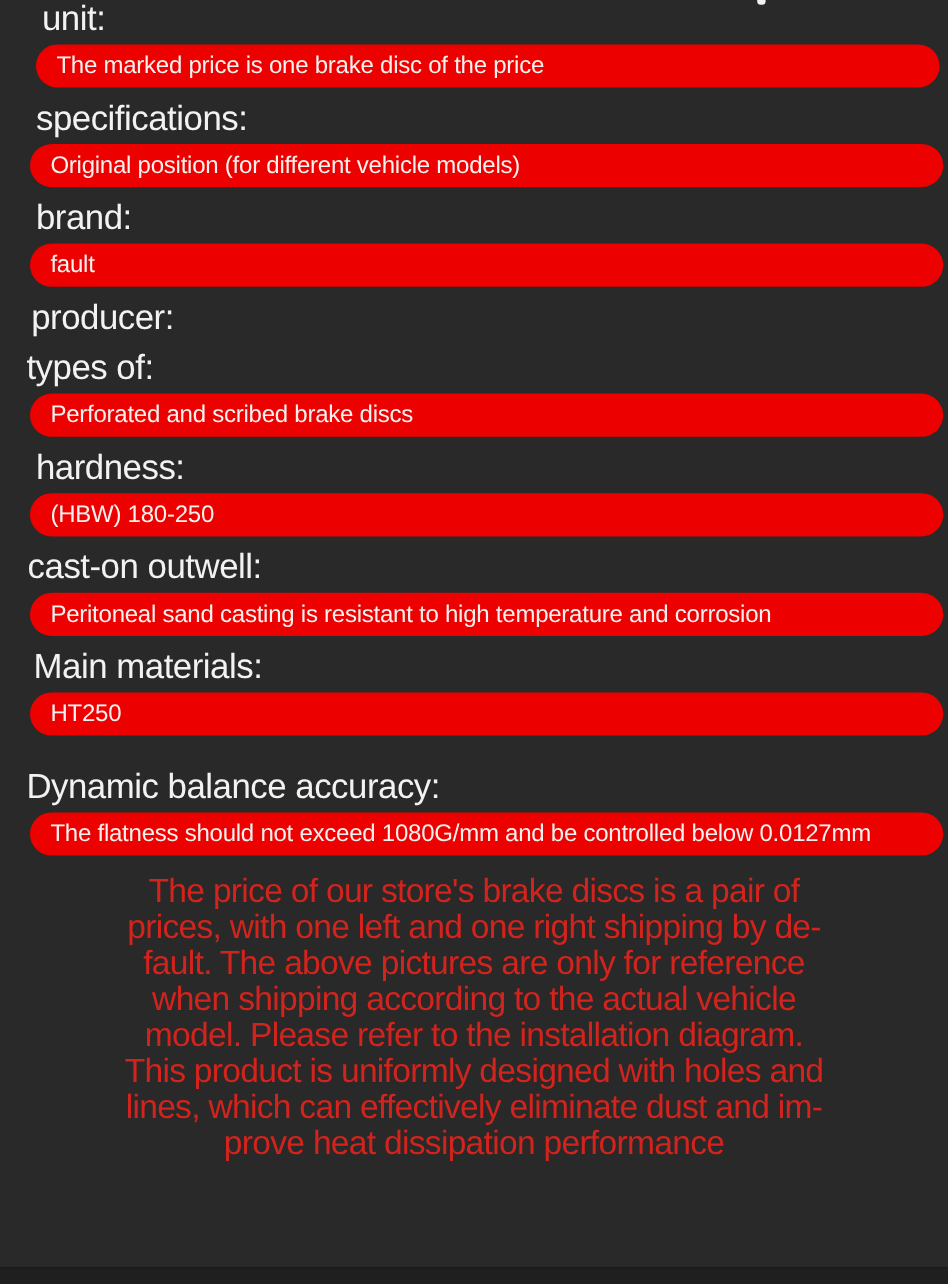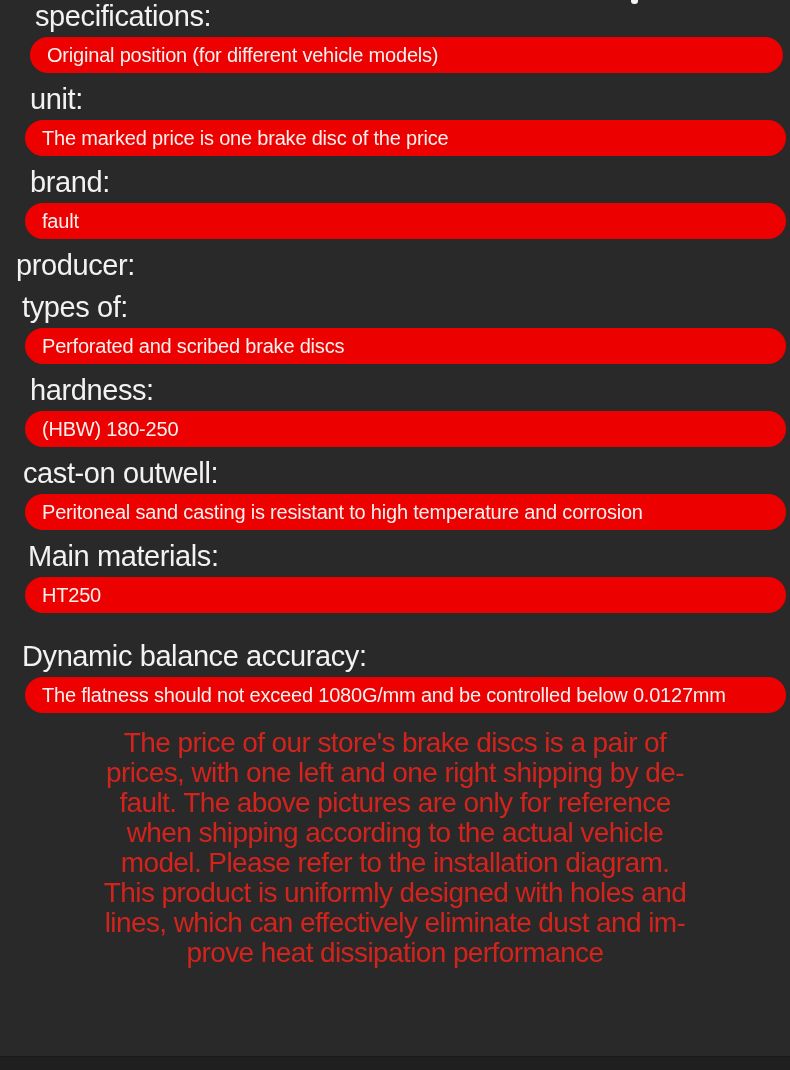--- a/index.html
+++ b/index.html
@@ -32,21 +32,21 @@
     color: #f6f1ef;
     font-size: 20px;
     letter-spacing: -0.2px;
     white-space: nowrap;
     overflow: hidden;
   }
   
   .spec-row:nth-of-type(1) .spec-label { margin-left: 35px; }
   .spec-row:nth-of-type(2) .spec-label { margin-left: 30px; }
   .spec-row:nth-of-type(3) .spec-label { margin-left: 30px; }
-  .spec-row:nth-of-type(4) .spec-label { margin-left: 16px; }
+  .spec-row:nth-of-type(4) .spec-label { margin-left: 26px; }
   .spec-row:nth-of-type(5) .spec-label { margin-left: 22px; }
   .spec-row:nth-of-type(6) .spec-label { }
   .spec-row:nth-of-type(7) .spec-label { margin-left: 23px; }
   .spec-row:nth-of-type(8) .spec-label { margin-left: 28px; }
   .spec-row:nth-of-type(9) .spec-label { margin-left: 22px; margin-top: 28px; }
   .spec-row:nth-of-type(1) .spec-pill { margin-right: 7px; margin-left: 30px; }
 
   .notice {
     margin-top: 15px;
     padding: 0 24px;
@@ -73,30 +73,30 @@
   }
 </style>
 </head>
 <body>
 
 <div class="top-remnant"></div>
 
 <div class="spec-list">
 
   <div class="spec-row">
-    <div class="spec-label">specifications:</div>
+    <div class="spec-label">unit:</div>
     <div class="spec-pill">
-      <span>Original position (for different vehicle models)</span>
+      <span>The marked price is one brake disc of the price</span>
     </div>
   </div>
 
   <div class="spec-row">
-    <div class="spec-label">unit:</div>
+    <div class="spec-label">specifications:</div>
     <div class="spec-pill">
-      <span>The marked price is one brake disc of the price</span>
+      <span>Original position (for different vehicle models)</span>
     </div>
   </div>
 
   <div class="spec-row">
     <div class="spec-label">brand:</div>
     <div class="spec-pill">
       <span>fault</span>
     </div>
   </div>
 

